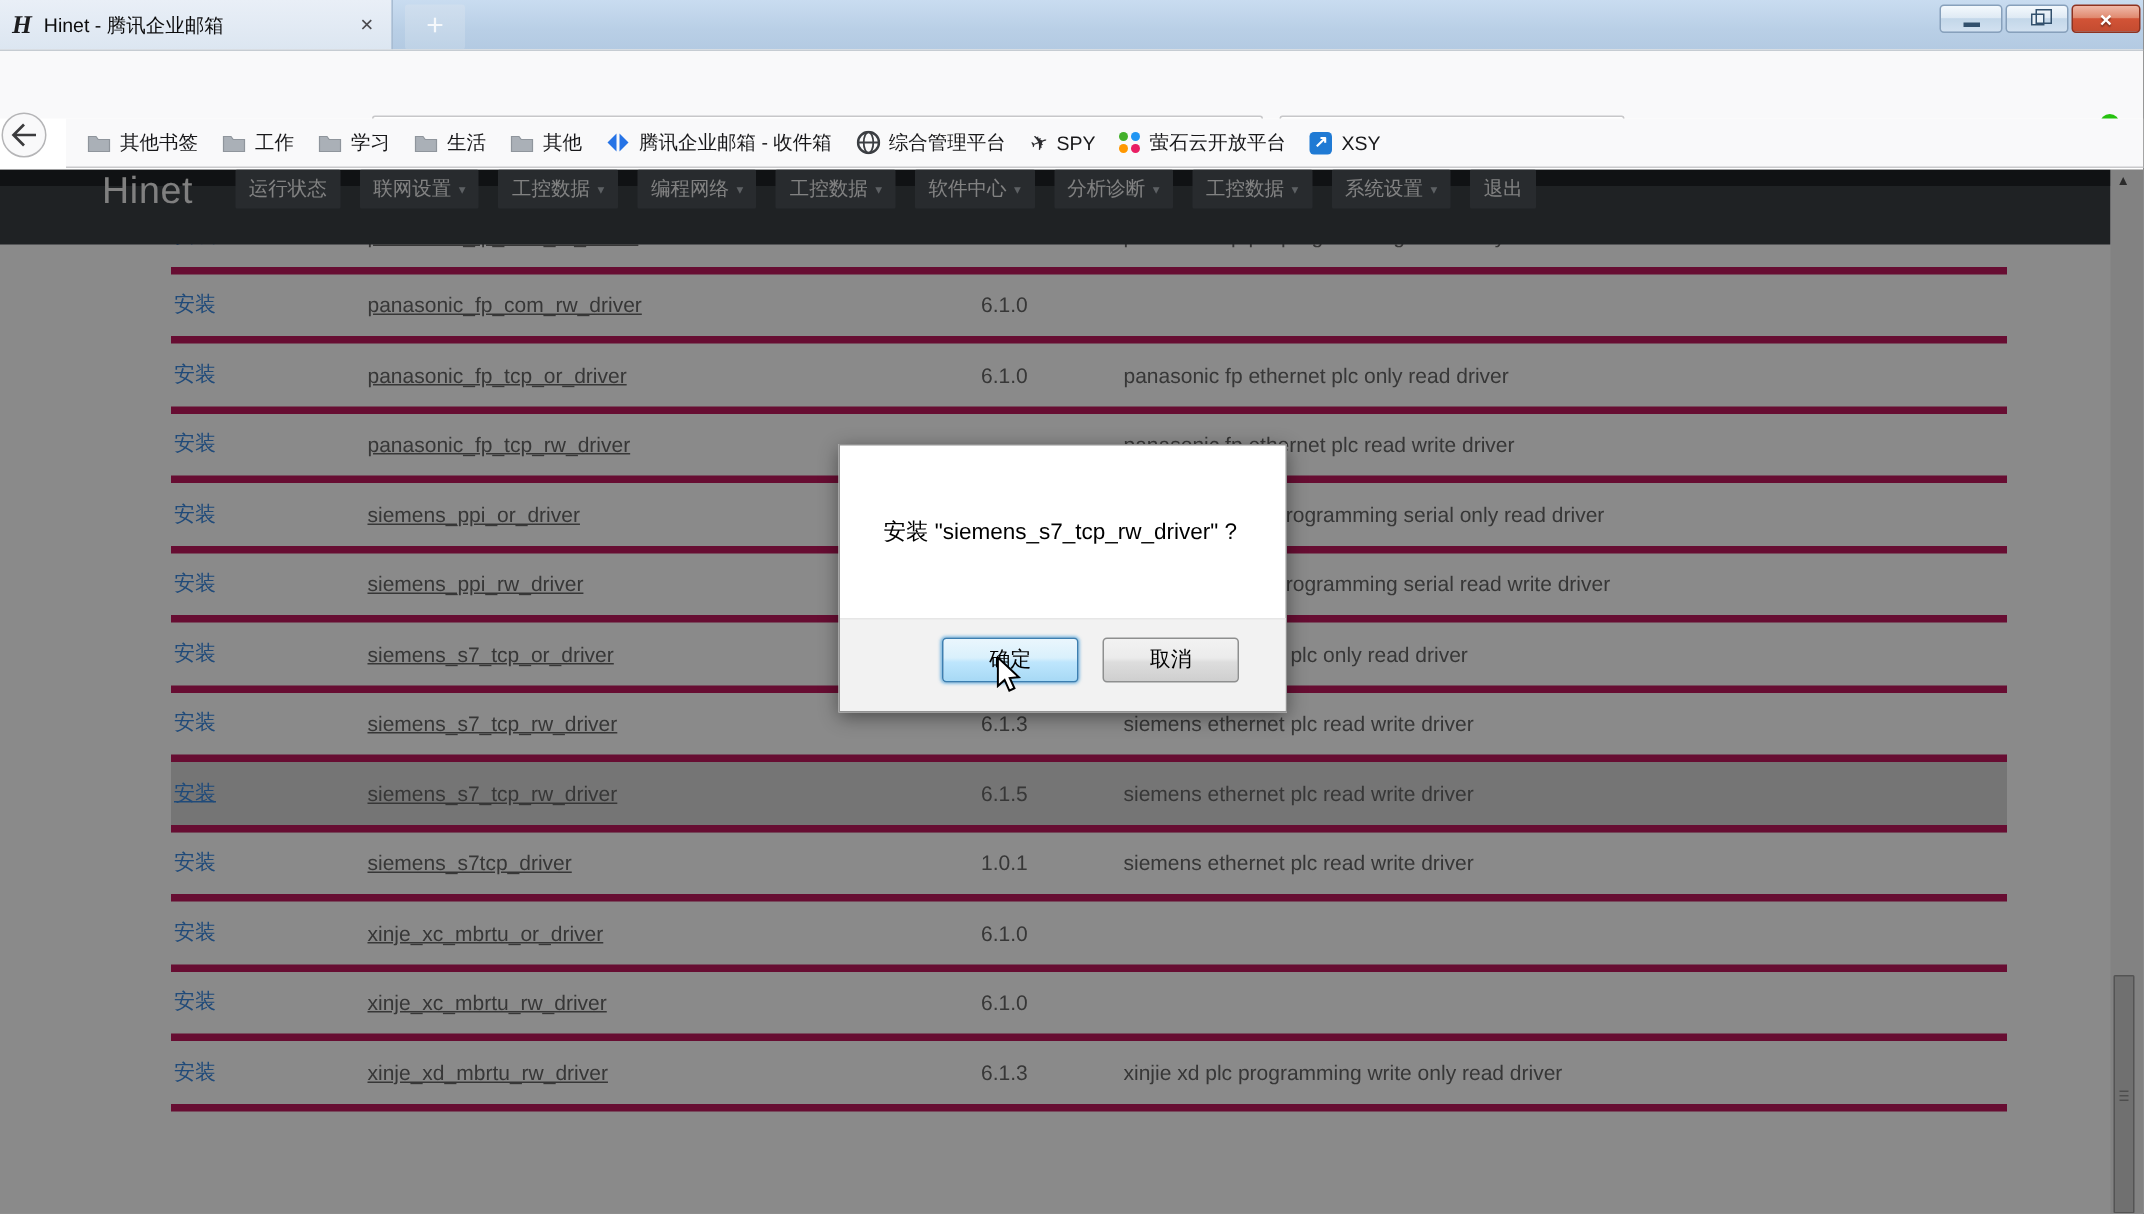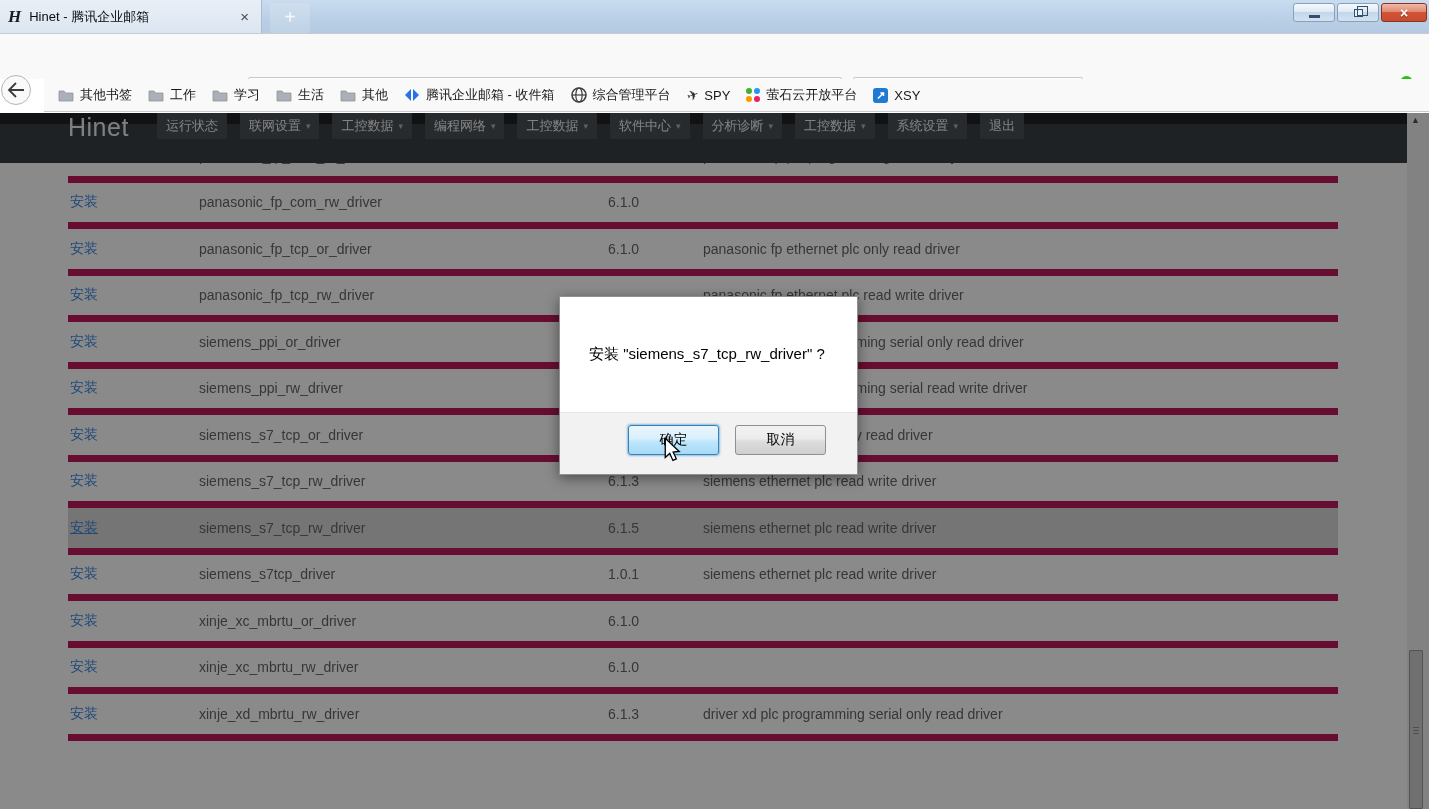--- a/index.html
+++ b/index.html
@@ -76,26 +76,26 @@
   .viewport{position:absolute;left:0;top:113px;width:1407px;height:696px;background:#fff;overflow:hidden;}
 
   .site-nav{position:absolute;left:0;top:0;width:1407px;height:50px;background:#3a3f44;
     box-shadow:inset 0 11px 0 rgba(0,0,0,.45);display:flex;align-items:flex-start;padding-left:68px;z-index:3;}
   .logo{font-size:25px;color:#ececec;letter-spacing:.5px;margin-right:28px;}
   .nav-item{display:inline-flex;align-items:center;background:#4a5056;color:#f0f0f0;
     padding:4px 9px;margin-right:13px;font-size:13px;border-radius:1px;white-space:nowrap;}
   .nav-item .caret{margin-left:5px;font-size:9px;color:#adb3b9;}
 
   #rows{position:absolute;left:68px;top:23px;width:1270px;z-index:1;}
-  .trow{position:relative;height:46.5px;border-bottom:7px solid #be185d;}
+  .trow{position:relative;height:46.5px;border-bottom:5px solid #be185d;margin-left:46px;}
   .trow.hl{background:#d8d8d8;}
   .tcell{position:absolute;top:50%;transform:translateY(-50%);font-size:14px;color:#666;white-space:nowrap;}
   .install{left:2px;color:#3c8ae0;text-decoration:none;}
   .trow.hl .install{text-decoration:underline;}
-  .cname{left:131px;}
+  .cname{left:131px;text-decoration:underline;}
   .cver{left:540px;}
   .cdesc{left:635px;}
 
   
   .scrollbar{position:absolute;left:1407px;top:113px;width:22px;height:696px;background:#f0f0f1;z-index:2;}
   .sb-up{position:absolute;left:0;top:2px;width:17px;text-align:center;color:#505050;font-size:9px;}
   .sb-thumb{position:absolute;left:2px;top:537px;width:14px;height:159px;background:#cfcfcf;
     border:1px solid #9b9b9b;border-radius:1px;}
   .sb-grip{position:absolute;left:3px;top:76px;width:6px;}
   .sb-grip div{height:1px;background:#8f8f8f;margin-bottom:2px;}
@@ -380,21 +380,21 @@
         </div>
         <div class="trow">
           <a class="tcell install">安装</a>
           <div class="tcell cname">xinje_xc_mbrtu_rw_driver</div>
           <div class="tcell cver">6.1.0</div>
         </div>
         <div class="trow">
           <a class="tcell install">安装</a>
           <div class="tcell cname">xinje_xd_mbrtu_rw_driver</div>
           <div class="tcell cver">6.1.3</div>
-          <div class="tcell cdesc">driver xd plc programming serial only read driver</div>
+          <div class="tcell cdesc">xinjie xd plc programming write only read driver</div>
         </div>
       </div>
     <div class="site-nav">
       <span class="logo">Hinet</span>
       <span class="nav-item">
           <span>运行状态</span>
         </span>
       <span class="nav-item">
           <span>联网设置</span>
           <span class="caret">▾</span>

